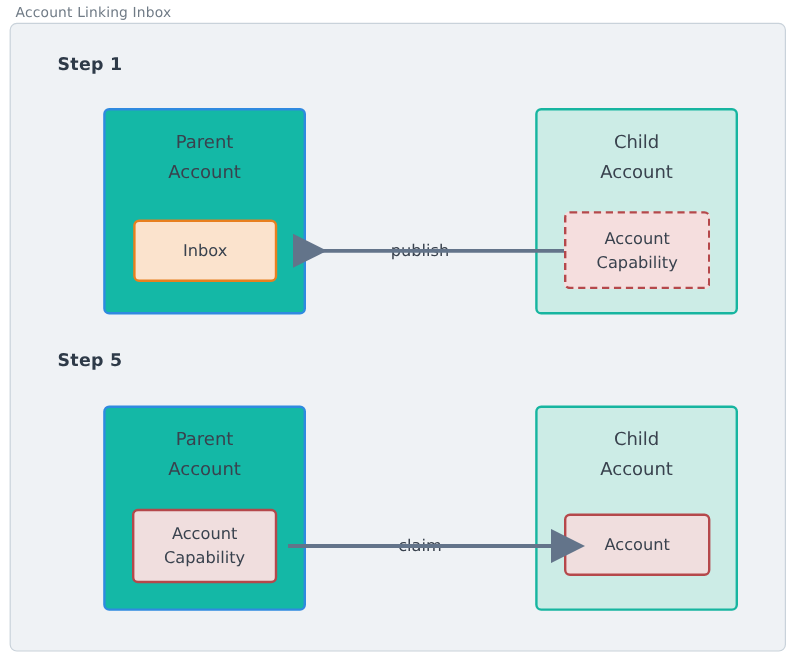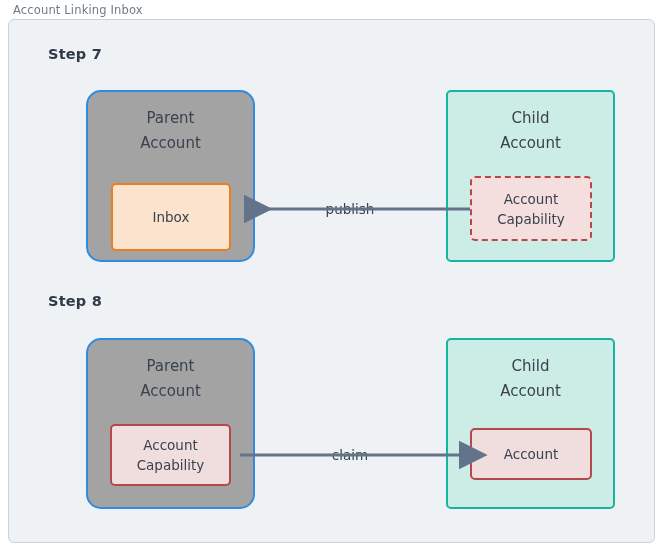--- a/index.html
+++ b/index.html
@@ -59,23 +59,22 @@
 
   
   .account-box {
     position: absolute;
     box-sizing: border-box;
     border-radius: 5px;
     border-width: 2px;
     border-style: solid;
   }
   .account-box.parent {
-    background: #a3a3a3;
+    background: #14b8a6;
     border-color: #2f8ae0;
-    border-radius: 15px;
   }
   .account-box.child {
     background: #ccece6;
     border-color: #17b5a0;
   }
   .account-title {
     position: absolute;
     left: 0;
     right: 0;
     top: 14px;
@@ -117,21 +116,21 @@
     background: #f5dede;
     border-color: #b5484b;
     border-style: dashed;
   }
   .node.cap-solid {
     background: #f0dede;
     border-color: #b5484b;
     border-style: solid;
   }
 
-  .n-inbox  { left: 111px; top: 183px; width: 120px; height: 68px; }
+  .n-inbox  { left: 111px; top: 183px; width: 120px; height: 52px; }
   .n-cap1   { left: 470px; top: 176px; width: 122px; height: 65px; }
   .n-cap2   { left: 110px; top: 424px; width: 121px; height: 62px; }
   .n-acct2  { left: 470px; top: 428px; width: 122px; height: 52px; }
 
   
   .edge-svg {
     position: absolute;
     left: 0; top: 0;
     width: 666px;
     height: 556px;
@@ -152,40 +151,40 @@
 </style>
 </head>
 <body>
 
 <div id="canvas">
 
   <div class="frame-title">Account Linking Inbox</div>
 
   <div class="frame"></div>
 
-  <div class="step-label s1">Step 7</div>
+  <div class="step-label s1">Step 1</div>
 
   <div class="account-box parent p1">
     <div class="account-title">Parent
 Account</div>
   </div>
 
   <div class="node inbox n-inbox">Inbox</div>
 
   <div class="account-box child c1">
     <div class="account-title">Child
 Account</div>
   </div>
 
   <div class="node cap-dashed n-cap1">Account
 Capability</div>
 
   <div class="edge-label el-publish">publish</div>
 
-  <div class="step-label s2">Step 8</div>
+  <div class="step-label s2">Step 5</div>
 
   <div class="account-box parent p2">
     <div class="account-title">Parent
 Account</div>
   </div>
 
   <div class="node cap-solid n-cap2">Account
 Capability</div>
 
   <div class="account-box child c2">

